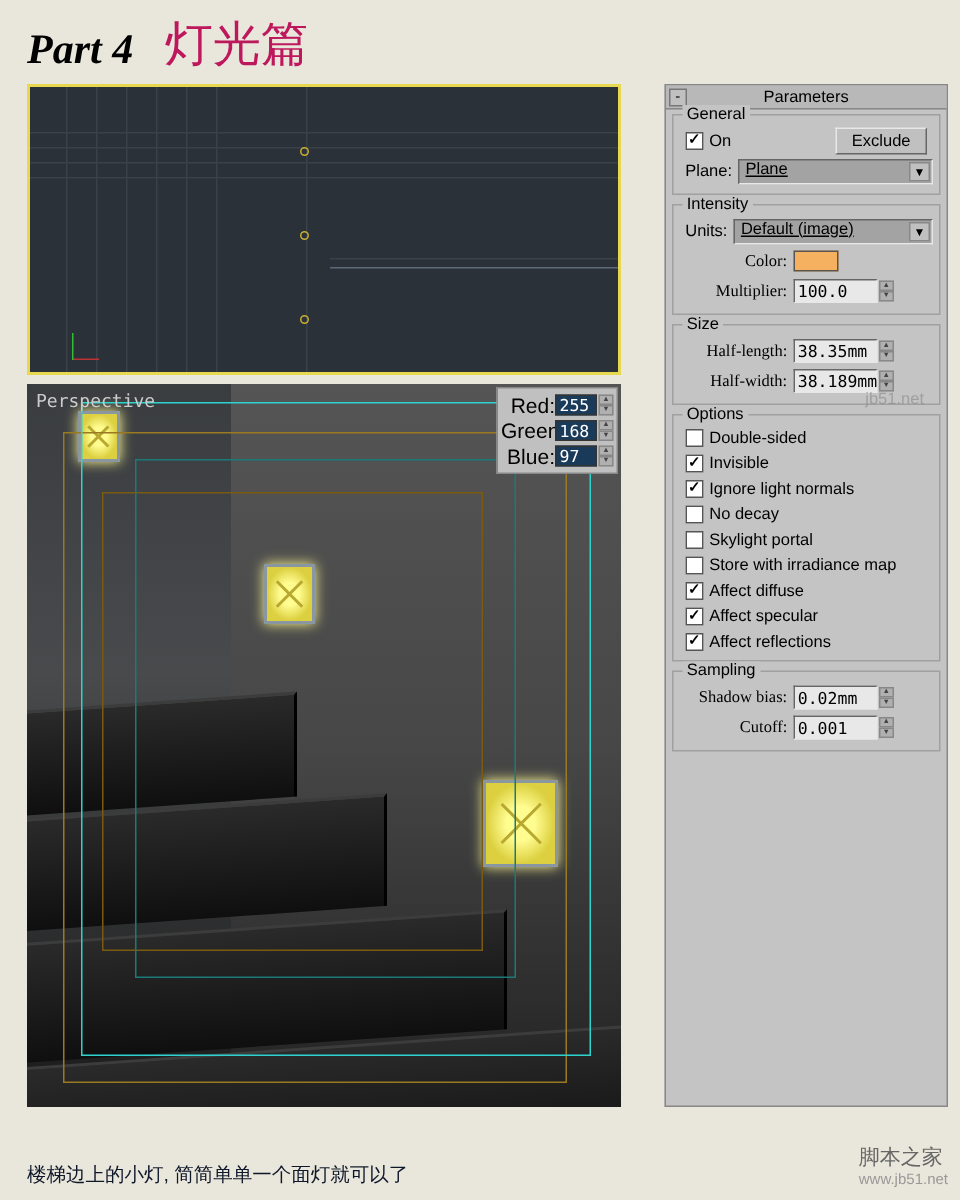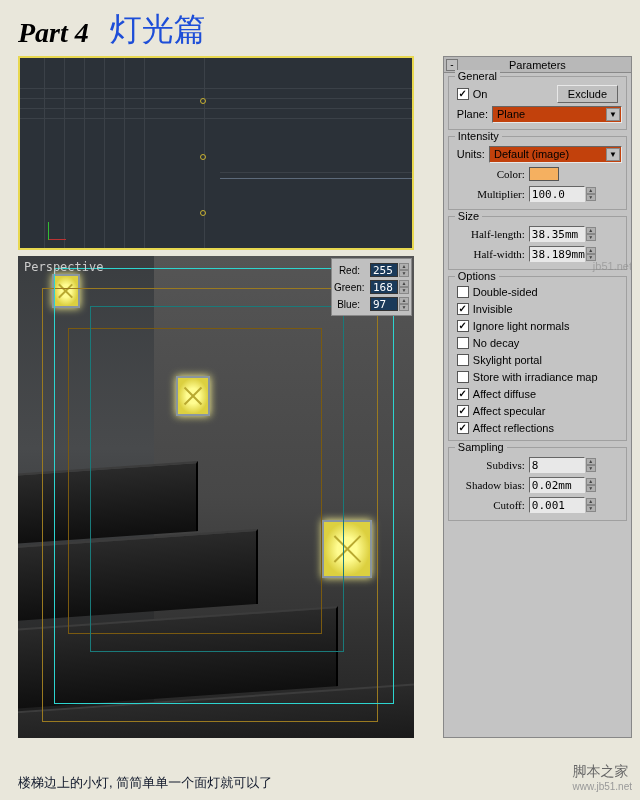--- a/index.html
+++ b/index.html
@@ -1,19 +1,19 @@
 <!DOCTYPE html>
 <html><head>
 <meta charset="utf-8">
 <style>
   * { box-sizing: border-box; margin: 0; padding: 0; }
   body { background: #e9e7db; font-family: Tahoma, Arial, sans-serif; font-size: 11px; color: #000; width: 640px; height: 800px; position: relative; overflow: hidden; }
   .title { padding: 8px 0 4px 18px; }
   .part { font: italic bold 28px Georgia, serif; color: #000; display: inline-block; }
-  .chap { font: 300 32px "Microsoft YaHei", sans-serif; color: #1d4ed8; margin-left: 18px; vertical-align: 2px; }
+  .chap { font: 300 32px "Microsoft YaHei", sans-serif; color: #be185d; margin-left: 18px; vertical-align: 2px; }
   .main { display: flex; padding: 0 8px 0 18px; gap: 8px; }
   .left { width: 432px; }
   .view-top { width: 396px; height: 194px; background: #2b3138; border: 2px solid #e8d850; position: relative; overflow: hidden; }
   .grid-v { position: absolute; top: 0; bottom: 0; width: 1px; background: #3b4148; }
   .grid-h { position: absolute; left: 0; right: 0; height: 1px; background: #3b4148; }
   .marker { position: absolute; width: 6px; height: 6px; border: 1px solid #c8b030; border-radius: 50%; }
   .axis-g { position: absolute; left: 28px; bottom: 8px; width: 24px; height: 24px; }
   .axis-g .ax { position: absolute; left: 0; bottom: 0; width: 18px; height: 1px; background: #b33; }
   .axis-g .ay { position: absolute; left: 0; bottom: 0; width: 1px; height: 18px; background: #3b3; }
   .view-persp { width: 396px; height: 482px; margin-top: 6px; position: relative; background: linear-gradient(180deg, #3a3d40 0%, #484a4c 40%, #1a1a1a 100%); overflow: hidden; }
@@ -32,45 +32,45 @@
   .light::before, .light::after { content: ''; position: absolute; background: #b8a830; }
   .light::before { left: 10%; right: 10%; top: 48%; height: 2px; transform: rotate(45deg); }
   .light::after { left: 10%; right: 10%; top: 48%; height: 2px; transform: rotate(-45deg); }
   .sel-frame { position: absolute; border: 1px solid #9a7a20; }
   .sel-frame.outer { left: 24px; top: 32px; right: 36px; bottom: 16px; }
   .sel-frame.cyan { left: 36px; top: 12px; right: 20px; bottom: 34px; border-color: #2dd4cf; }
   .sel-frame.inner { left: 50px; top: 72px; right: 92px; bottom: 104px; border-color: #7a5a10; }
   .sel-frame.dkcyan { left: 72px; top: 50px; right: 70px; bottom: 86px; border-color: #1a7a7a; }
   .rgb-panel { position: absolute; top: 2px; right: 2px; background: #c0c0c0; border: 1px solid #888; padding: 2px 2px; z-index: 6; }
   .rgb-row { display: flex; align-items: center; height: 16px; margin: 1px 0; }
-  .rgb-row label { width: 36px; text-align: right; font-size: 10px; padding-right: 10px; }
+  .rgb-row label { width: 36px; text-align: right; font-size: 14px; padding-right: 0; }
   .rgb-row input { width: 28px; height: 14px; background: #1a3a5a; color: #fff; border: 1px solid #333; font: 11px monospace; text-align: left; padding-left: 2px; }
   .spinner { width: 10px; height: 14px; display: inline-flex; flex-direction: column; margin-left: 1px; }
   .spinner span { flex: 1; background: #b0b0b0; border: 1px solid #888; font-size: 5px; text-align: center; line-height: 5px; color: #444; }
   
   .panel { width: 196px; background: #c4c4c4; border: 1px solid #888; }
   .pnl-head { background: #b8b8b8; text-align: center; font-size: 11px; height: 16px; line-height: 16px; border-bottom: 1px solid #888; position: relative; }
   .pnl-head .min { position: absolute; left: 2px; top: 2px; width: 12px; height: 12px; background: #c0c0c0; border: 1px solid #777; font-size: 10px; line-height: 9px; text-align: center; }
   .grp { margin: 3px 4px 6px 4px; border: 1px solid #a0a0a0; padding: 6px 4px 4px 4px; position: relative; }
   .grp-title { position: absolute; top: -7px; left: 6px; background: #c4c4c4; padding: 0 3px; font-size: 11px; }
   .row { display: flex; align-items: center; height: 18px; margin: 2px 0; }
   .row label { flex: 0 0 auto; text-align: right; font-size: 11px; }
   .row.lbl-72 label { width: 72px; font-family: Liberation Serif, serif; }
   .chk { width: 12px; height: 12px; border: 1px solid #555; background: #fff; margin-right: 4px; display: inline-flex; align-items: center; justify-content: center; font-size: 10px; line-height: 1; }
   .chk.on::before { content: '✓'; color: #000; font-weight: bold; }
   .btn { background: #c0c0c0; border: 1px solid; border-color: #e8e8e8 #666 #666 #e8e8e8; font-size: 11px; height: 18px; padding: 0 10px; }
-  .combo { flex: 1; height: 17px; background: #c2410c; border: 1px solid; border-color: #666 #e8e8e8 #e8e8e8 #666; display: flex; align-items: center; padding-left: 4px; font-size: 11px; position: relative; margin-left: 4px; }
+  .combo { flex: 1; height: 17px; background: #a3a3a3; border: 1px solid; border-color: #666 #e8e8e8 #e8e8e8 #666; display: flex; padding-left: 4px; font-size: 11px; position: relative; margin-left: 4px; text-decoration: underline; }
   .combo .arr { position: absolute; right: 1px; top: 1px; bottom: 1px; width: 14px; background: #c0c0c0; border: 1px solid #888; text-align: center; font-size: 8px; line-height: 12px; }
   .numbox { width: 56px; height: 16px; background: #e8e8e8; border: 1px solid; border-color: #666 #e8e8e8 #e8e8e8 #666; font: 11px monospace; padding-left: 2px; display: flex; align-items: center; margin-left: 4px; }
   .numbox.dis { color: #888; }
   .swatch { width: 30px; height: 14px; border: 1px solid #555; margin-left: 4px; }
   .opt-row { display: flex; align-items: center; height: 17px; padding-left: 4px; }
   
   .caption { position: absolute; left: 18px; bottom: 8px; font: 13px "Microsoft YaHei", SimSun, sans-serif; color: #0f172a; }
-  .watermark1 { position: absolute; right: 8px; top: 260px; font: 11px Arial; color: #888; opacity: .6; }
+  .watermark1 { position: absolute; right: 24px; top: 260px; font: 11px Arial; color: #888; opacity: .6; }
   .watermark2 { position: absolute; right: 8px; bottom: 8px; font: 14px "Microsoft YaHei"; color: #666; }
   .watermark2 .en { font: 10px Arial; color: #999; display: block; text-align: right; }
 </style>
 </head>
 <body>
 
 <div class="title">
   <span class="part">Part 4</span>
   <span class="chap">灯光篇</span>
 </div>
@@ -249,28 +249,20 @@
         </div>
       <div class="opt-row">
           <span class="chk on"></span>
           <span>Affect reflections</span>
         </div>
     </div>
 
     <div class="grp">
       <span class="grp-title">Sampling</span>
       <div class="row lbl-72">
-          <label>Subdivs:</label>
-          <span class="numbox">8</span>
-          <span class="spinner">
-            <span>▲</span>
-            <span>▼</span>
-          </span>
-        </div>
-      <div class="row lbl-72">
           <label>Shadow bias:</label>
           <span class="numbox">0.02mm</span>
           <span class="spinner">
             <span>▲</span>
             <span>▼</span>
           </span>
         </div>
       <div class="row lbl-72">
           <label>Cutoff:</label>
           <span class="numbox">0.001</span>

